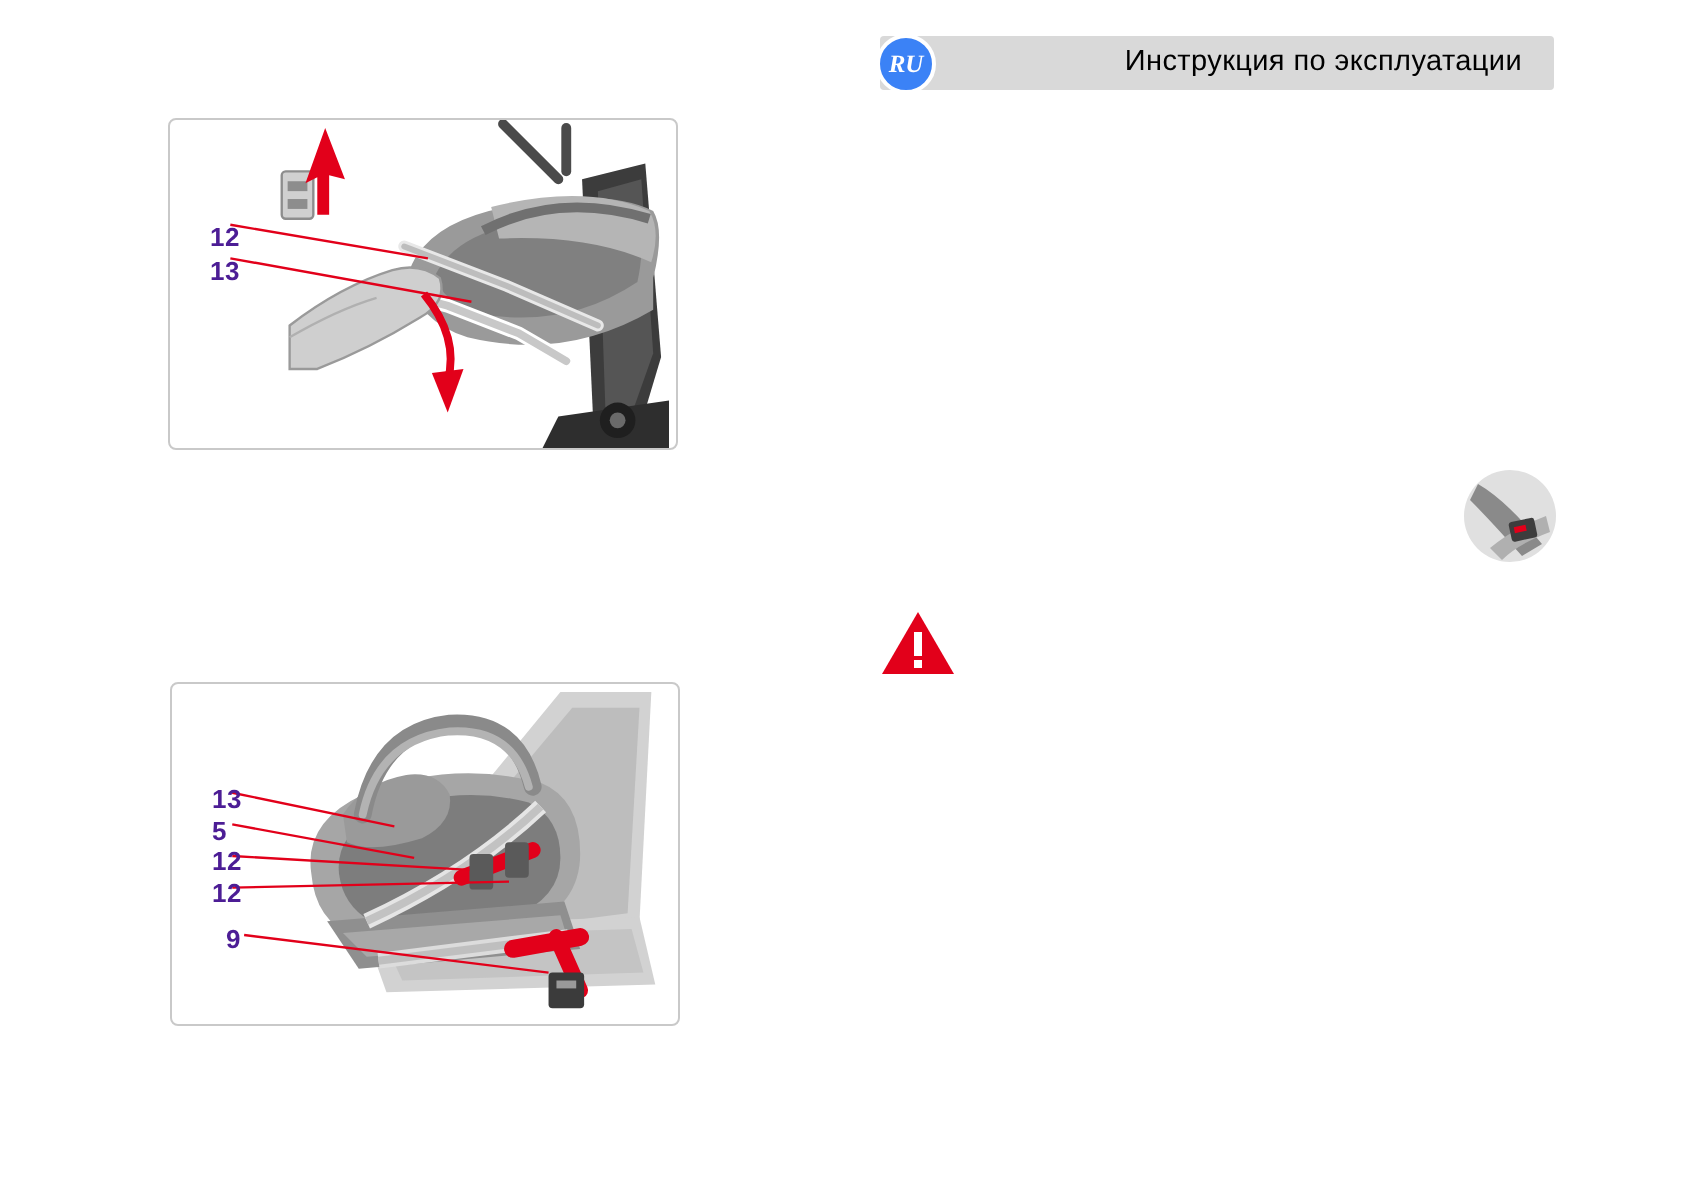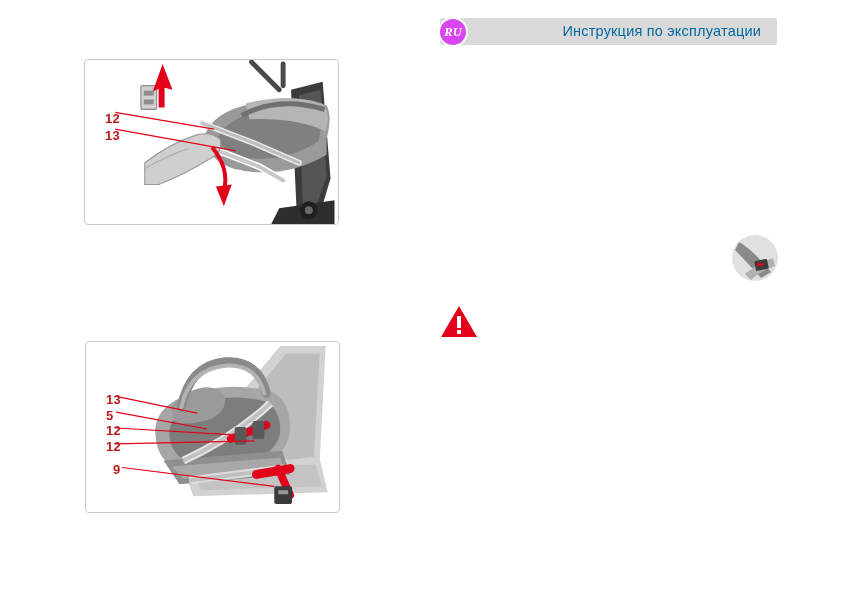--- a/index.html
+++ b/index.html
@@ -25,32 +25,32 @@
     background: #d9d9d9;
     border-radius: 2px;
   }
   .header-title {
     position: absolute;
     right: 16px;
     top: 0;
     height: 22px;
     line-height: 27px;
     font-size: 14.5px;
-    color: #0369a1;
+    color: #000000;
     letter-spacing: 0.2px;
     white-space: nowrap;
   }
   .lang-badge {
     position: absolute;
     left: 438px;
     top: 17px;
     width: 30px;
     height: 30px;
     border-radius: 50%;
-    background: #d946ef;
+    background: #3b82f6;
     border: 2px solid #ffffff;
     box-sizing: border-box;
   }
   .lang-badge span {
     display: block;
     width: 100%;
     text-align: center;
     line-height: 26px;
     font-size: 12.5px;
     font-style: italic;
@@ -83,21 +83,21 @@
     display: block;
     width: 100%;
     height: 100%;
   }
 
   
   .callout {
     position: absolute;
     font-size: 13px;
     font-weight: bold;
-    color: #b91c1c;
+    color: #4c1d95;
     font-family: "Liberation Sans", sans-serif;
     letter-spacing: 0.3px;
   }
 
   
   #warning-icon {
     position: absolute;
     left: 440px;
     top: 305px;
     width: 38px;

